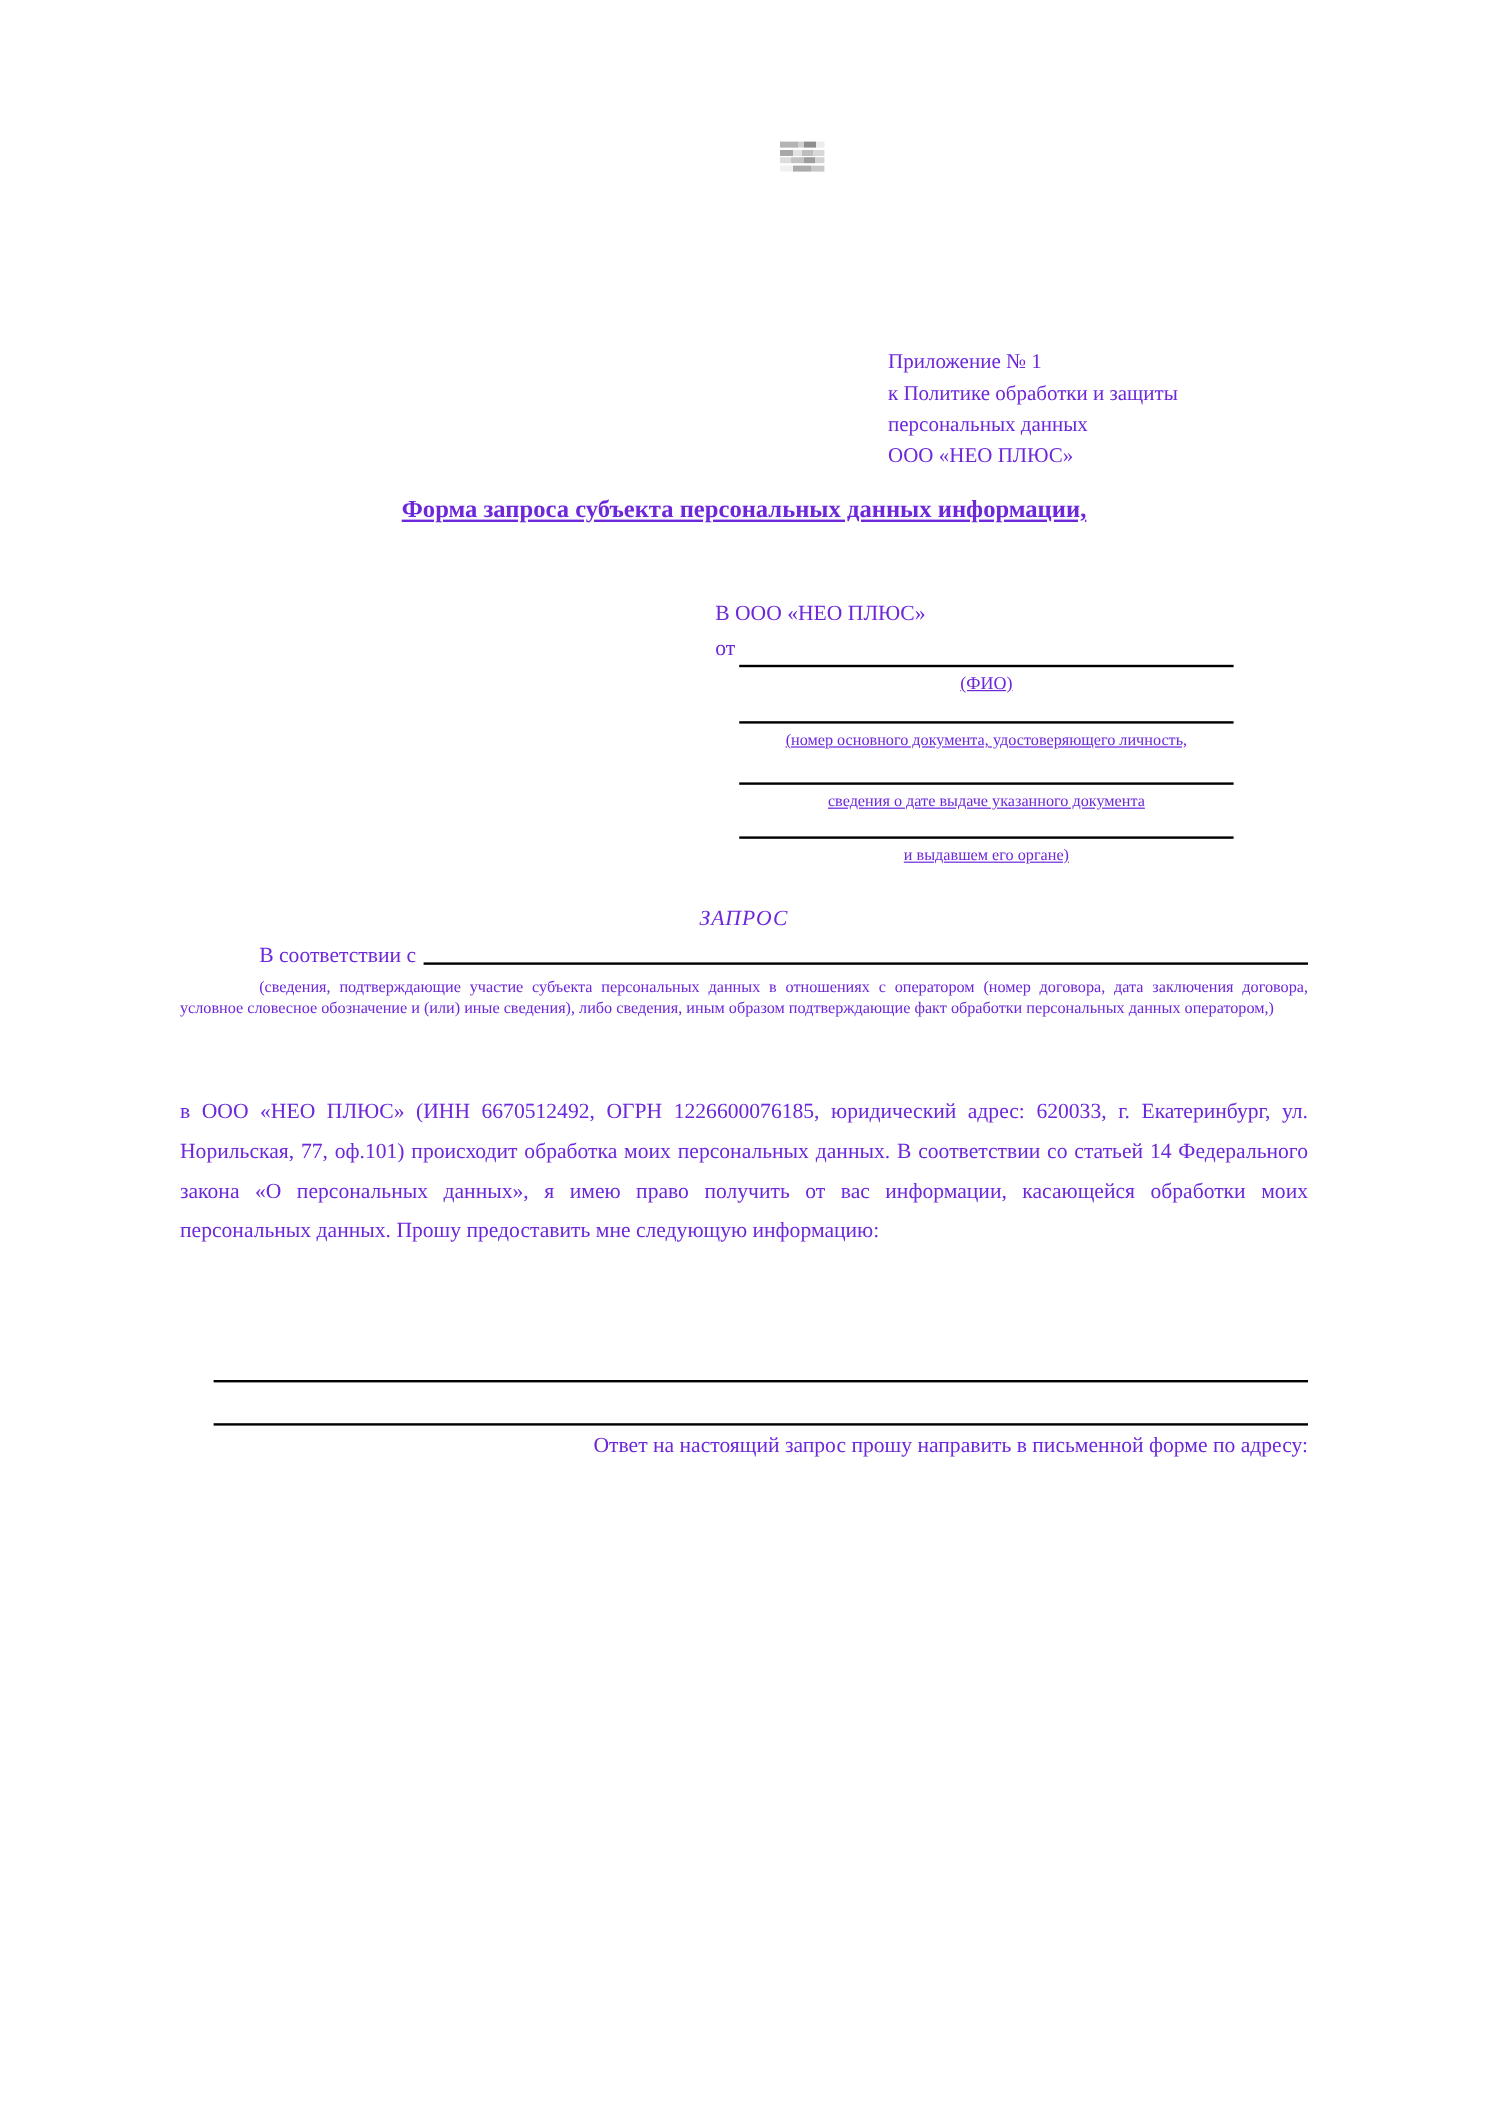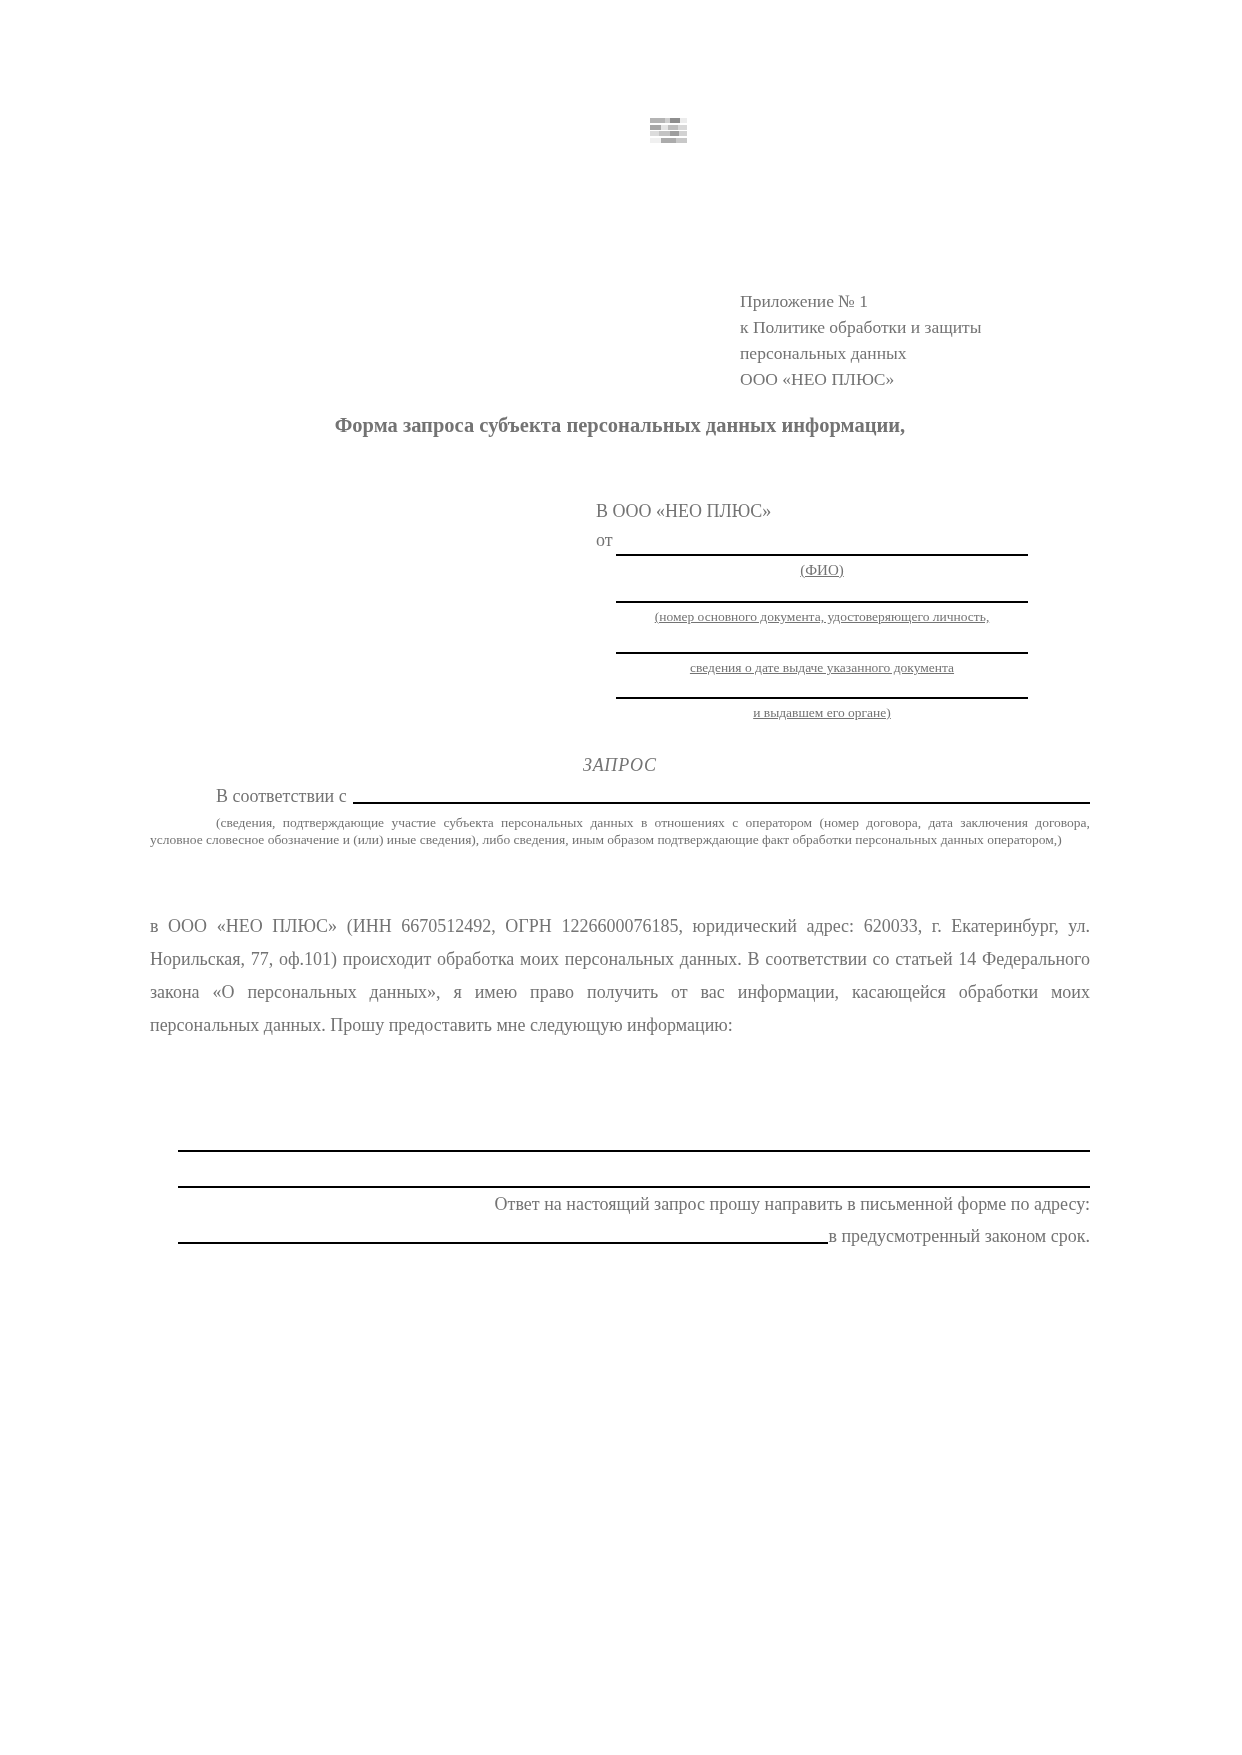--- a/index.html
+++ b/index.html
@@ -2,41 +2,41 @@
 <html><head>
 <meta charset="utf-8">
 <style>
   html,body{margin:0;padding:0;background:#888;}
   .page{
     position:relative;
     width:1242px;height:1755px;
     margin:0 auto;
     background:#ffffff;
     font-family:"Liberation Serif", serif;
-    color:#737373;
+    color:#6d28d9;
     overflow:hidden;
   }
   
   .logo{
     position:absolute;left:650px;top:118px;width:37px;height:25px;
     display:flex;flex-direction:column;justify-content:space-between;
   }
   .logo i{display:block;height:5px;}
   .logo i:nth-child(1){background:linear-gradient(90deg,#b4b4b4 0 40%,#cfcfcf 40% 55%,#8e8e8e 55% 80%,#ececec 80%);}
   .logo i:nth-child(2){background:linear-gradient(90deg,#a7a7a7 0 30%,#e3e3e3 30% 50%,#bdbdbd 50% 75%,#d8d8d8 75%);}
   .logo i:nth-child(3){background:linear-gradient(90deg,#dcdcdc 0 25%,#c3c3c3 25% 55%,#9d9d9d 55% 78%,#d2d2d2 78%);}
   .logo i:nth-child(4){background:linear-gradient(90deg,#f0f0f0 0 30%,#ababab 30% 70%,#c8c8c8 70%);}
 
   .annex{
     position:absolute;left:740px;top:288px;
     font-size:17.5px;line-height:26px;
   }
   .doc-title{
     position:absolute;left:150px;top:410px;width:940px;
-    text-align:center;font-weight:bold;font-size:20.5px;line-height:31px;
+    text-align:center;font-weight:bold;font-size:20.5px;line-height:31px;text-decoration:underline;
   }
   .addr-to{position:absolute;left:596px;top:501px;font-size:18px;}
   .addr-from{position:absolute;left:596px;top:530px;font-size:18px;}
 
   .field-line{position:absolute;left:616px;width:412px;border-bottom:2px solid #000;height:0;}
   .field-cap{position:absolute;left:600px;width:444px;text-align:center;text-decoration:underline;}
   .cap-lg{font-size:15px;}
   .cap-sm{font-size:13.5px;}
 
   .zapros{position:absolute;left:150px;top:755px;width:940px;text-align:center;font-size:18px;letter-spacing:1px;font-style:italic;}
@@ -111,19 +111,15 @@
 
   <div class="footnote">(сведения, подтверждающие участие субъекта персональных данных в отношениях с оператором (номер договора, дата заключения договора, условное словесное обозначение и (или) иные сведения), либо сведения, иным образом подтверждающие факт обработки персональных данных оператором,)</div>
 
   <div class="body-par">в ООО «НЕО ПЛЮС» (ИНН 6670512492, ОГРН 1226600076185, юридический адрес: 620033, г. Екатеринбург, ул. Норильская, 77, оф.101) происходит обработка моих персональных данных. В соответствии со статьей 14 Федерального закона «О персональных данных», я имею право получить от вас информации, касающейся обработки моих персональных данных. Прошу предоставить мне следующую информацию:</div>
 
   <div class="blank-a" style="top:1150px;"></div>
   <div class="blank-a" style="top:1186px;"></div>
 
   <div class="reply-a">Ответ на настоящий запрос прошу направить в письменной форме по адресу:</div>
 
-  <div class="reply-b">
-    <span class="fill-line"></span>
-    <span class="txt">в предусмотренный законом срок.</span>
-  </div>
 
 
 </div>
 
 </body></html>

